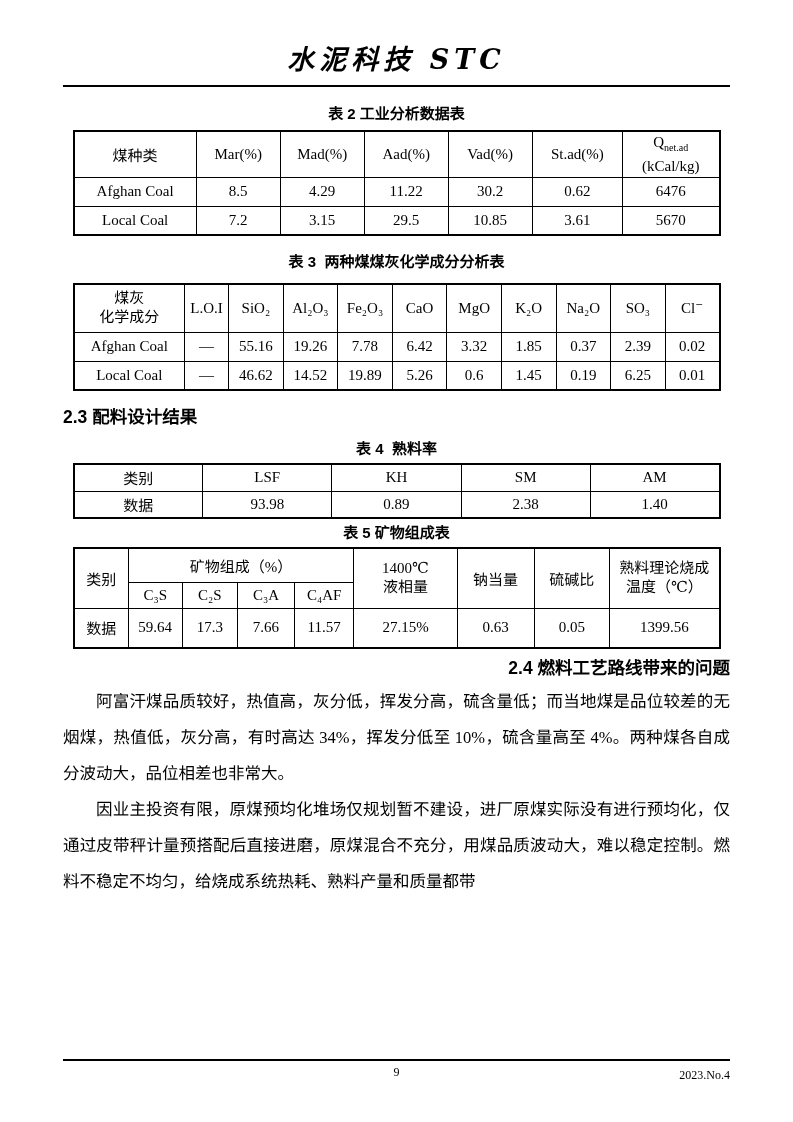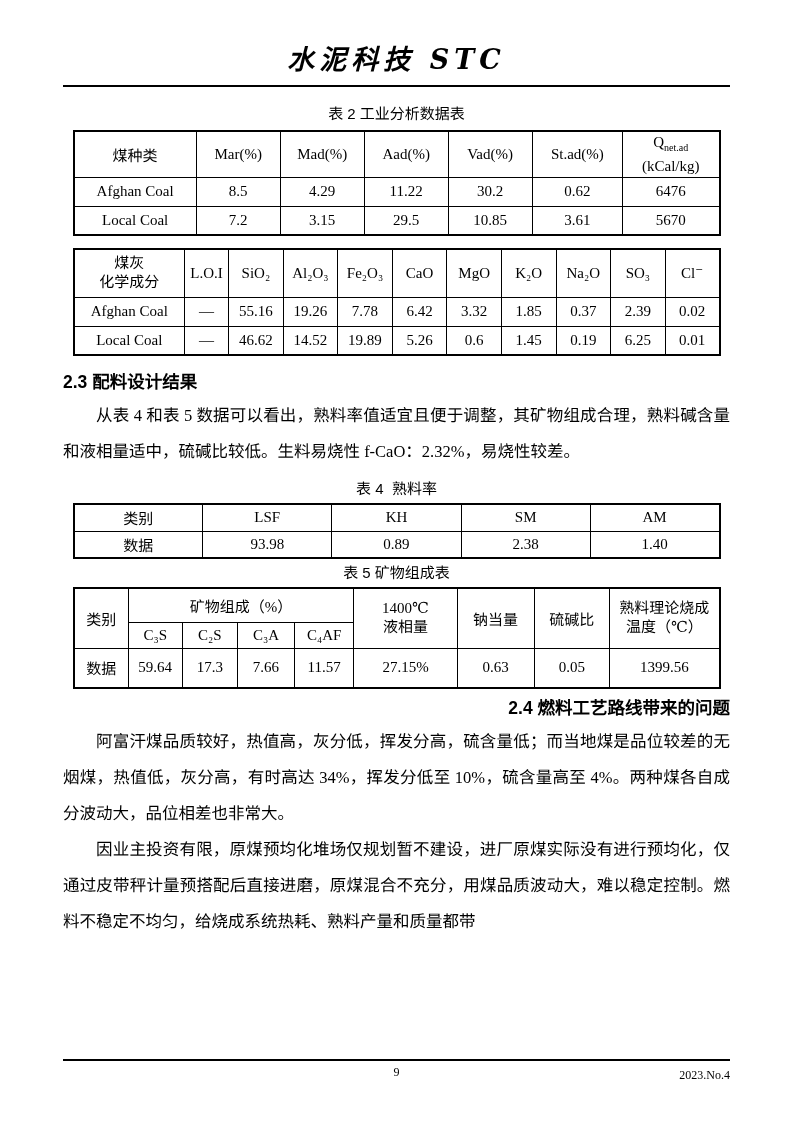--- a/index.html
+++ b/index.html
@@ -23,21 +23,21 @@
     font-style: italic;
     font-weight: 600;
     font-size: 27px;
     letter-spacing: 5px;
     line-height: 32px;
   }
   .header-rule { margin-top: 9px; border-top: 2.5px solid #000; }
   
   .caption {
     font-family: "Liberation Sans", "DejaVu Sans", sans-serif;
-    font-weight: 400;
+    font-weight: 700;
     font-size: 15px;
     text-align: center;
     line-height: 19px;
     white-space: pre;
   }
   .cap-t2 { margin-top: 17px; }
   .cap-t3 { margin-top: 16px; }
   .cap-t4 { margin-top: 9px; }
   .cap-t5 { margin-top: 4px; }
   .sec-heading {
@@ -145,20 +145,21 @@
       <td>7.2</td>
       <td>3.15</td>
       <td>29.5</td>
       <td>10.85</td>
       <td>3.61</td>
       <td>5670</td>
     </tr>
   </tbody>
     </table>
 
+  <div class="caption cap-t3">表 3  两种煤煤灰化学成分分析表</div>
   <table class="t3">
     <colgroup>
       <col style="width:17.2%">
         <col style="width:6.8%">
         <col style="width:8.45%">
         <col style="width:8.45%">
       <col style="width:8.45%">
         <col style="width:8.45%">
         <col style="width:8.45%">
         <col style="width:8.45%">
@@ -204,21 +205,20 @@
       <td>0.6</td>
       <td>1.45</td>
       <td>0.19</td>
       <td>6.25</td>
       <td>0.01</td>
     </tr>
   </tbody>
     </table>
 
   <div class="sec-heading h23">2.3 配料设计结果</div>
-  <p class="para p1">从表 4 和表 5 数据可以看出，熟料率值适宜且便于调整，其矿物组成合理，熟料碱含量和液相量适中，硫碱比较低。生料易烧性 f-CaO：2.32%，易烧性较差。</p>
 
   <div class="caption cap-t4">表 4  熟料率</div>
   <table class="t4">
     <colgroup>
       <col style="width:20%">
         <col style="width:20%">
         <col style="width:20%">
         <col style="width:20%">
         <col style="width:20%">
     </colgroup>

